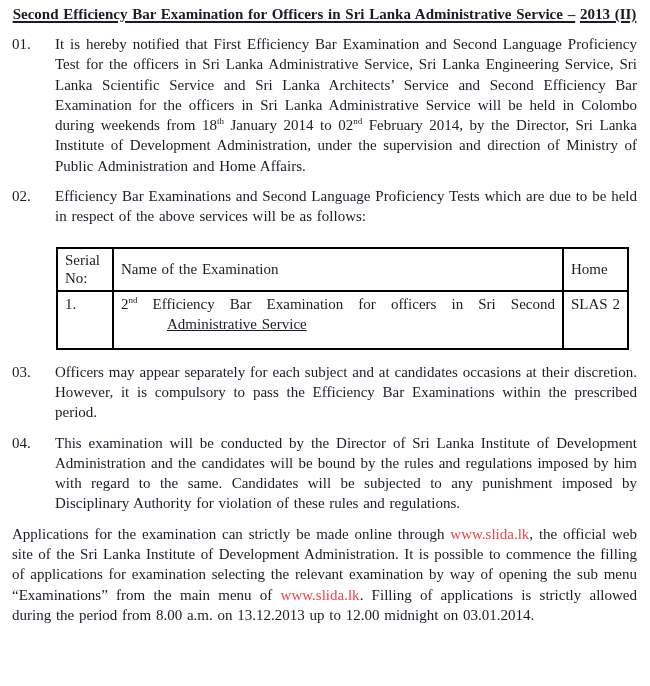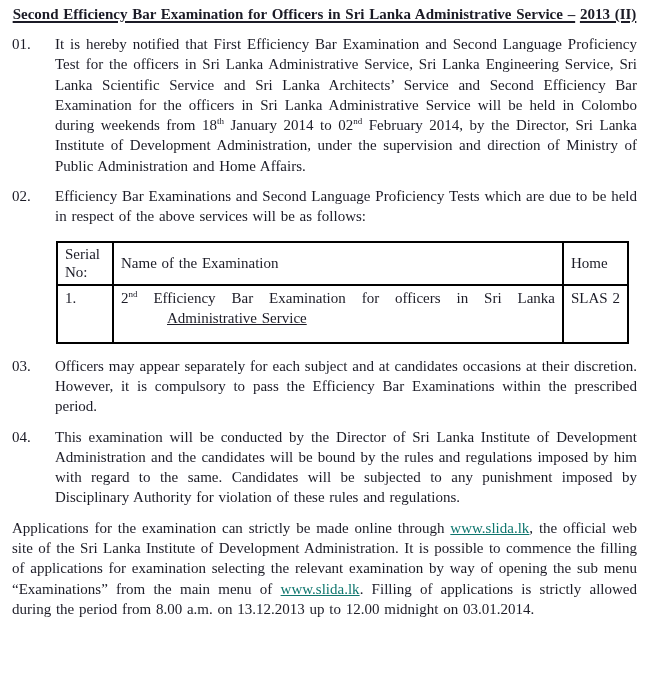--- a/index.html
+++ b/index.html
@@ -47,22 +47,21 @@
     text-align: justify;
   }
   sup.ord {
     font-size: 60%;
     line-height: 0;
     vertical-align: super;
     letter-spacing: 0;
   }
 
   a.doc-link {
-    color: #0f766e;
-    text-decoration: underline;
+    color: #ef4444;
     cursor: pointer;
   }
 
   
   table.exam-table {
     border-collapse: collapse;
     table-layout: fixed;
     width: 571px;
     margin: 2px 0 12px 44px;
   }
@@ -92,41 +91,41 @@
   <div class="doc-title">
     <span class="tline">Second Efficiency Bar Examination for Officers in Sri Lanka Administrative Service –</span>
     <span class="tline">2013 (II)</span>
   </div>
 
   <div class="para">
     <div class="num">01.</div>
     <div class="ptext"><span>It is hereby notified that First Efficiency Bar Examination and Second Language Proficiency Test for the officers in Sri Lanka Administrative Service, Sri Lanka Engineering Service, Sri Lanka Scientific Service and Sri Lanka Architects’ Service and Second Efficiency Bar Examination for the officers in Sri Lanka Administrative Service will be held in Colombo during weekends from 18</span><sup class="ord">th</sup><span> January 2014 to 02</span><sup class="ord">nd</sup><span> February 2014, by the Director, Sri Lanka Institute of Development Administration, under the supervision and direction of Ministry of Public Administration and Home Affairs.</span></div>
   </div>
 
-  <div class="para" style="margin-bottom:14px;">
+  <div class="para" style="margin-bottom:20px;">
     <div class="num">02.</div>
     <div class="ptext">Efficiency Bar Examinations and Second Language Proficiency Tests which are due to be held in respect of the above services will be as follows:</div>
   </div>
 
   <table class="exam-table">
     <colgroup>
       <col class="c-serial">
       <col class="c-name">
       <col class="c-code">
     </colgroup>
     <tbody>
       <tr class="head-row">
         <th>Serial No:</th>
         <th>Name of  the Examination</th>
         <th>Home</th>
       </tr>
       <tr class="data-row">
         <td>1.</td>
         <td>
-          <div class="name-l1"><span>2</span><sup class="ord">nd</sup><span> Efficiency Bar Examination for officers in Sri Lanka</span></div>
+          <div class="name-l1"><span>2</span><sup class="ord">nd</sup><span> Efficiency Bar Examination for officers in Sri Second</span></div>
           <div class="name-l2">Administrative Service</div>
         </td>
         <td>SLAS 2</td>
       </tr>
     </tbody>
   </table>
 
   <div class="para">
     <div class="num">03.</div>
     <div class="ptext">Officers may appear separately for each subject and at candidates occasions at their discretion. However, it is compulsory to pass the Efficiency Bar Examinations within the prescribed period.</div>

